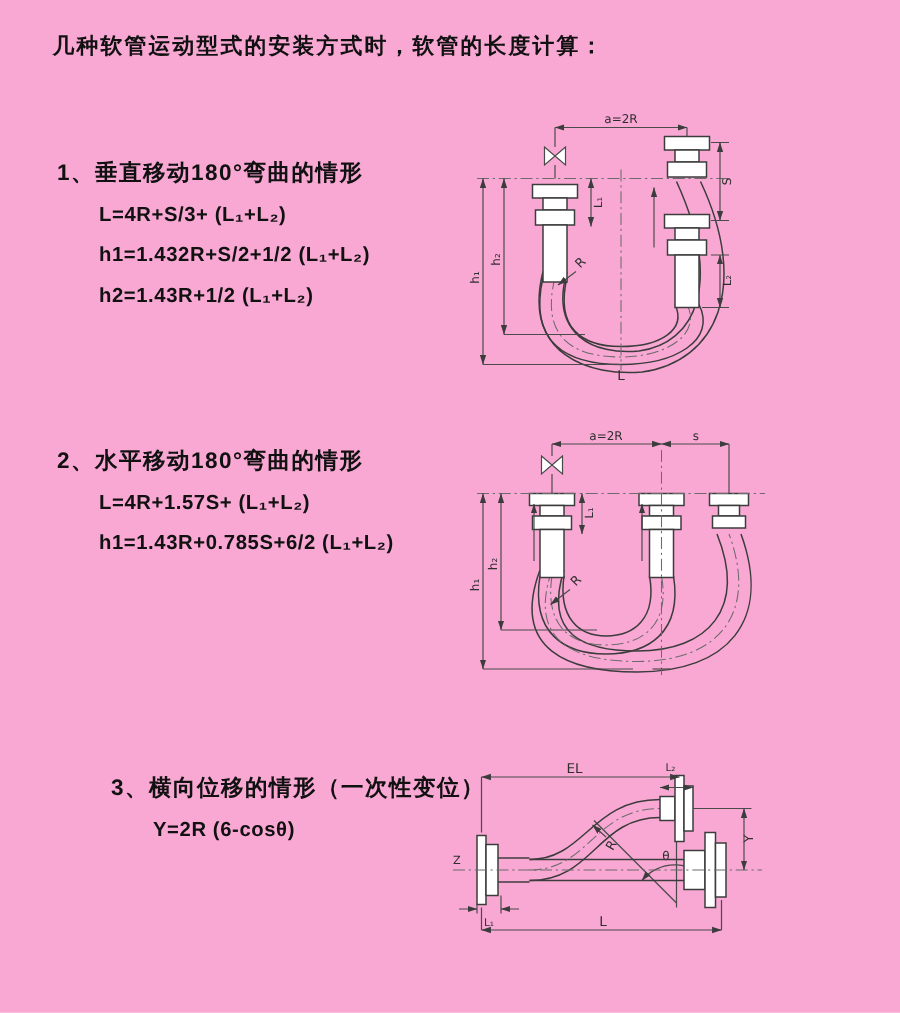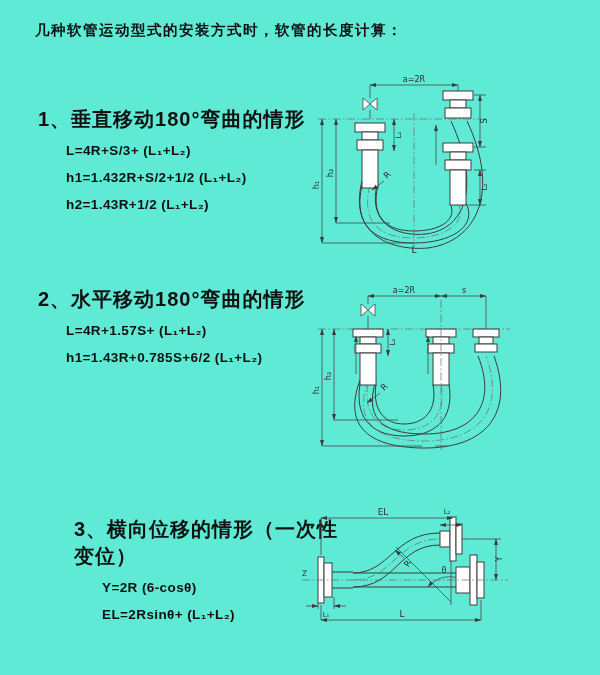--- a/index.html
+++ b/index.html
@@ -4,27 +4,27 @@
 <style>
   * { margin:0; padding:0; box-sizing:border-box; }
   html,body { width:600px; height:675px; }
   body {
     position:relative;
     background:#ffffff;
     font-family:"Liberation Sans","DejaVu Sans",sans-serif;
     color:#111111;
     overflow:hidden;
   }
-  .page { position:absolute; inset:0; background:#5eead4; }
+  .page { position:absolute; inset:0; background:#f9a8d4; }
   .doc-title {
     position:absolute; left:35px; top:21px;
     font-size:14.5px; font-weight:bold; letter-spacing:1.5px;
   }
   .sec { position:absolute; width:270px; }
-  .sec-heading { font-size:20px; font-weight:bold; letter-spacing:1px; margin-bottom:10px; }
+  .sec-heading { font-size:15px; font-weight:bold; letter-spacing:1px; margin-bottom:10px; }
   .formula {
     font-size:13.5px; font-weight:bold; letter-spacing:0.4px;
     padding-left:28px; margin-bottom:12px; white-space:nowrap;
   }
   .fig { position:absolute; }
   svg { display:block; }
   svg text { font-family:"DejaVu Sans","Liberation Sans",sans-serif; fill:#2e2e2e; }
   .ink   { stroke:#3c3c3c; stroke-width:1; fill:none; }
   .thin  { stroke:#4a4a4a; stroke-width:0.8; fill:none; }
   .cline { stroke:#6b6b6b; stroke-width:0.7; fill:none; stroke-dasharray:8 2.5 1.5 2.5; }
@@ -119,21 +119,21 @@
         <line class="thin" x1="126" y1="92" x2="126" y2="52" marker-end="url(#a1)"></line>
 
         <line class="thin" x1="74" y1="108" x2="62" y2="117" marker-end="url(#a1)"></line>
         <text x="79" y="104" font-size="8.5" text-anchor="middle" transform="rotate(-45 79 104)">R</text>
 
         <text x="104" y="180" font-size="9" text-anchor="middle">L</text>
       </g>
     </svg>
   </figure>
 
-  <section class="sec" style="left:38px; top:286px;">
+  <section class="sec" style="left:38px; top:298px;">
     <div class="sec-heading">2、水平移动180°弯曲的情形</div>
     <div class="formula">L=4R+1.57S+ (L₁+L₂)</div>
     <div class="formula">h1=1.43R+0.785S+6/2 (L₁+L₂)</div>
   </section>
 
   <figure class="fig" style="left:310px; top:284px;">
     <svg width="280" height="172" viewBox="0 0 280 172">
       <defs>
         <pattern id="br2" width="4.5" height="4.5" patternUnits="userSpaceOnUse">
           <rect width="4.5" height="4.5" fill="#ffffff"></rect>
@@ -203,21 +203,20 @@
 
         <line class="thin" x1="70" y1="109" x2="57" y2="119" marker-end="url(#a2)"></line>
         <text x="76" y="105" font-size="8.5" text-anchor="middle" transform="rotate(-45 76 105)">R</text>
       </g>
     </svg>
   </figure>
 
   <section class="sec" style="left:38px; top:516px;margin-left:36px;">
     <div class="sec-heading">3、横向位移的情形（一次性变位）</div>
     <div class="formula">Y=2R (6-cosθ)</div>
-    <div class="formula">EL=2Rsinθ+ (L₁+L₂)</div>
 
   </section>
 
   <figure class="fig" style="left:298px; top:505px;">
     <svg width="290" height="130" viewBox="0 0 290 130">
       <defs>
         <marker id="a3" markerWidth="7.5" markerHeight="6" refX="6.3" refY="2.5" orient="auto-start-reverse" markerUnits="userSpaceOnUse">
           <path d="M0,0.4 L6.5,2.5 L0,4.6 Z" fill="#3c3c3c"></path>
         </marker>
       </defs>

